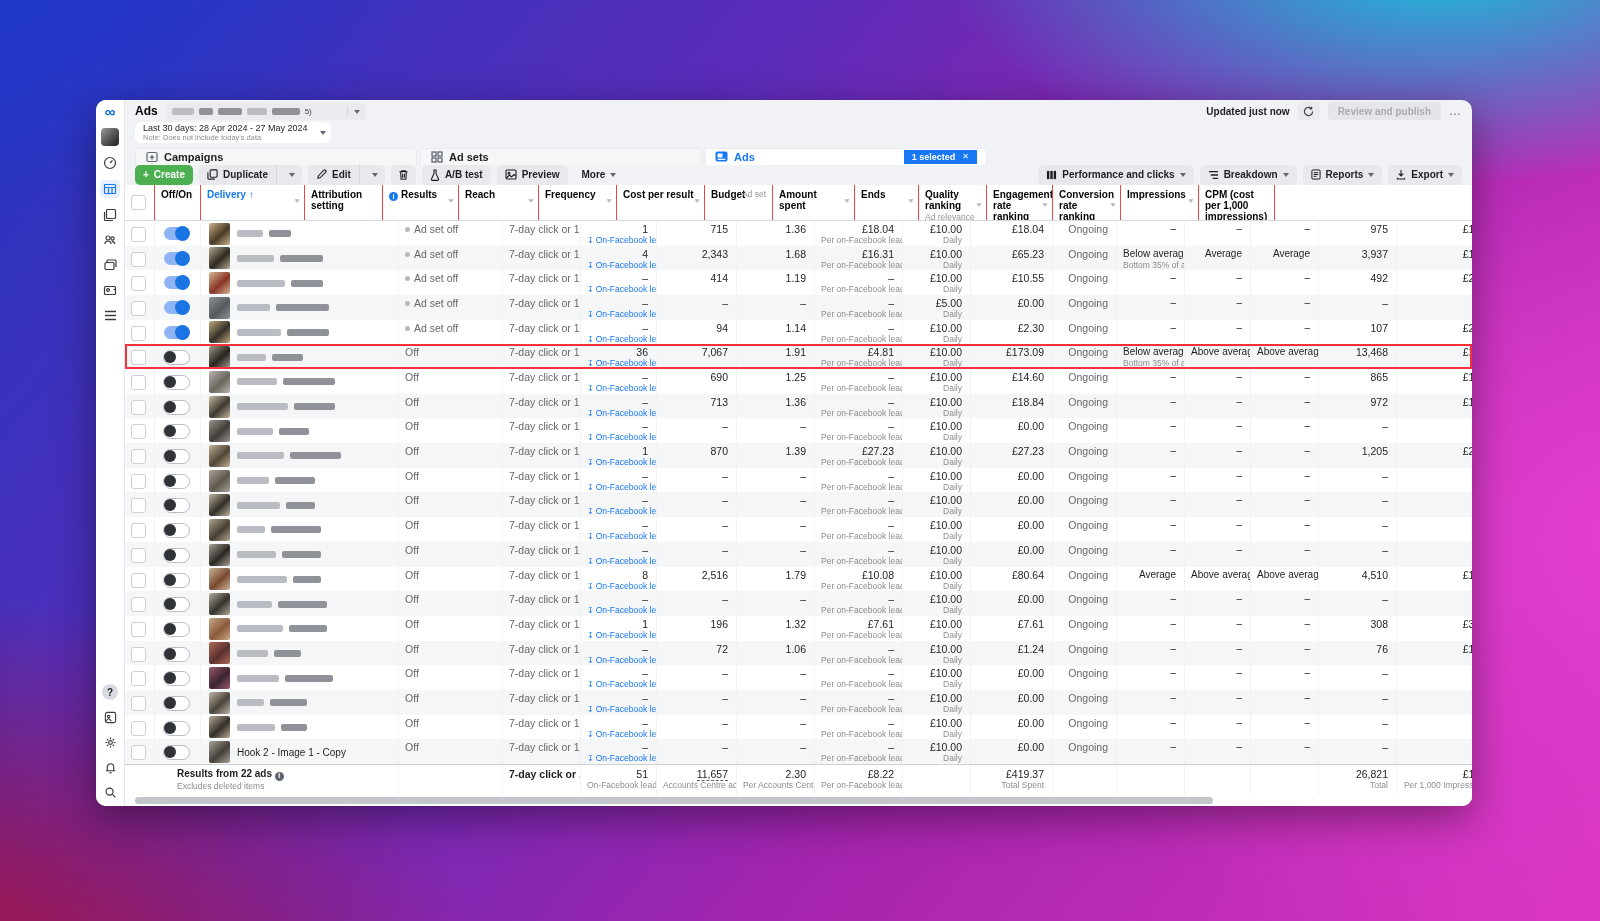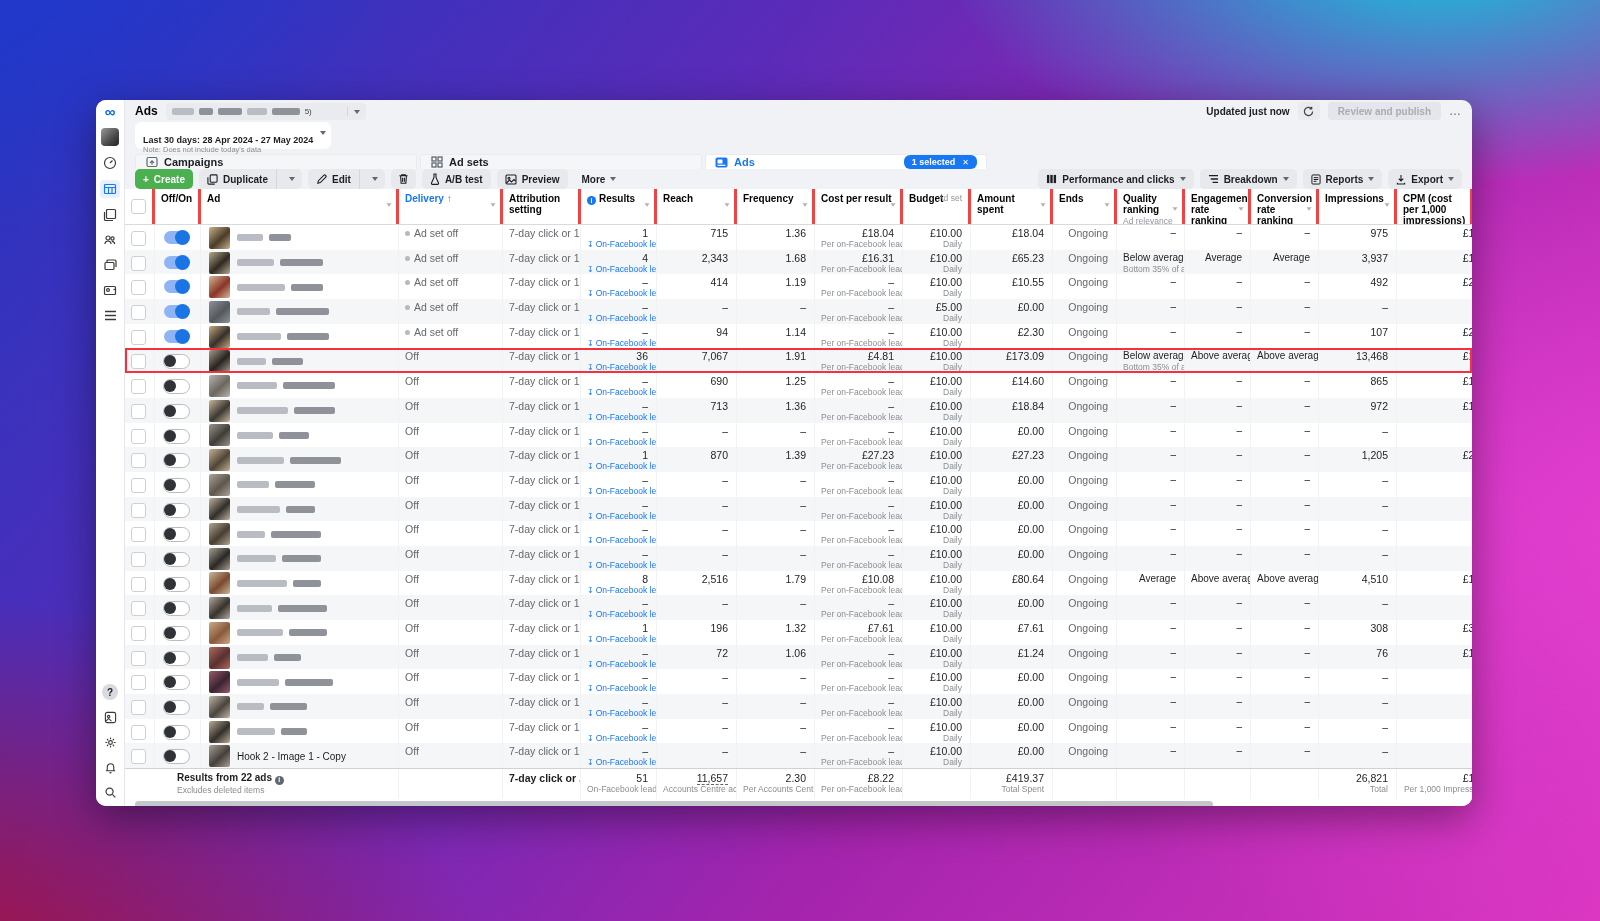--- a/index.html
+++ b/index.html
@@ -41,50 +41,50 @@
     justify-content:center;color:#444;font-size:11px;}
   .review-btn{height:18px;border-radius:4px;background:#e4e6eb;color:#a9acb1;font-size:10px;font-weight:700;
     display:flex;align-items:center;padding:0 10px;}
   .dots{color:#606770;font-size:12px;letter-spacing:1px;}
   
   .searchrow{height:27px;display:flex;align-items:stretch;padding:2px 10px 3px;gap:10px;}
   .search{flex:1;background:#fff;border:none;border-radius:11px;font-size:10px;color:#1c1e21;
     padding:0 12px;outline:none;font-family:inherit;}
   .search::placeholder{color:#8a8d91}
   .daterange{width:172px;background:#fff;border-radius:6px;padding:1px 16px 1px 8px;position:relative;}
-  .daterange .dl{font-size:9px;font-weight:700;color:#1c1e21;white-space:nowrap;margin-top:12px;}
+  .daterange .dl{font-size:9px;font-weight:400;color:#1c1e21;white-space:nowrap;}
   .daterange .dn{font-size:7.5px;color:#8a8d91;white-space:nowrap;}
   .daterange .caret{position:absolute;right:5px;top:9px;}
   .caret{width:0;height:0;border-left:3.5px solid transparent;border-right:3.5px solid transparent;
     border-top:4px solid #606770;display:inline-block;}
   
   .tabs{height:28px;display:flex;gap:3px;padding:2px 10px 0;}
   .tab{width:262px;display:flex;align-items:center;gap:6px;padding:0 9px;background:#f5f6f8;
     border:1px solid #e9ebee;border-bottom:none;border-radius:3px 3px 0 0;font-size:11px;font-weight:700;color:#1c1e21;}
   .tab.active{background:#fff;color:#1877f2;}
   .tabicon{width:13px;height:13px;display:flex;align-items:center;justify-content:center;color:#606770;}
   .tab.active .tabicon{color:#1877f2}
-  .selpill{margin-left:auto;background:#1877f2;color:#fff;border-radius:6px;font-size:9px;font-weight:700;
+  .selpill{margin-left:auto;background:#1877f2;color:#fff;border-radius:0;font-size:9px;font-weight:700;
     padding:2px 8px;display:flex;align-items:center;gap:7px;}
   .selpill .x{font-size:8px;}
   
   .toolbar{height:29px;display:flex;align-items:center;gap:6px;padding:0 10px;background:#f0f2f5;}
   .btn{height:20px;border-radius:5px;background:#e7e9ec;display:flex;align-items:center;gap:5px;
     font-size:10px;font-weight:700;color:#1c1e21;padding:0 8px;}
   .btn svg{display:block}
   .btn.green{background:#4caf50;color:#fff;}
   .btn.seg{padding:0;}
   .btn.seg .seg-l{display:flex;align-items:center;gap:5px;padding:0 8px;border-right:1px solid #d5d7db;height:100%;}
   .btn.seg .seg-r{padding:0 7px;display:flex;align-items:center;height:100%;}
   .btn.flat{background:transparent;font-weight:700;}
   .toolbar .grow{flex:1}
   
   .table{flex:1;background:#fff;display:flex;flex-direction:column;min-width:0;}
   .thead{display:flex;height:35px;border-bottom:1px solid #d8dadf;background:#fff;}
-  .hcell{box-sizing:border-box;padding:4px 8px 0 6px;border-right:3px solid #ef4444;position:relative;
+  .hcell{box-sizing:border-box;padding:4px 8px 0 6px;border-right:1px solid #ef4444;position:relative;
     font-size:10px;font-weight:700;color:#050505;line-height:11px;overflow:hidden;}
   .hcell .hsub{font-weight:400;color:#90949c;font-size:8.5px;display:block;margin-top:1px;}
   .hcell .hsub.rt{position:absolute;right:6px;bottom:20px;}
   .hcell .sort{position:absolute;right:4px;top:14px;border-top-color:#b0b3b8;transform:scale(.85);}
   .hcell.blue{color:#1877f2}
   .infodot{display:inline-flex;width:9px;height:9px;border-radius:50%;background:#1877f2;color:#fff;
     font-size:7px;font-weight:700;align-items:center;justify-content:center;margin-right:3px;vertical-align:-1px;font-style:normal;}
   
   .c-check{width:30px;flex:0 0 30px}.c-toggle{width:46px;flex:0 0 46px}.c-ad{width:198px;flex:0 0 198px}
   .c-del{width:104px;flex:0 0 104px}.c-attr{width:78px;flex:0 0 78px}.c-res{width:76px;flex:0 0 76px}
@@ -358,21 +358,20 @@
           <span class="caret"></span>
       </div>
     </div>
 
     <div class="table">
       <div class="thead">
         <div class="hcell c-check">
             <div class="cb" style="margin-top:6px"></div>
           </div>
         <div class="hcell c-toggle"><span>Off/On</span></div>
-        <div class="hcell c-ad"><span>Ad</span><span class="caret sort"></span></div>
         <div class="hcell c-del blue"><span><span>Delivery</span> <span>↑</span></span><span class="caret sort"></span></div>
         <div class="hcell c-attr"><span>Attribution setting</span></div>
         <div class="hcell c-res"><span><i class="infodot">i</i><span>Results</span></span><span class="caret sort"></span></div>
         <div class="hcell c-reach"><span>Reach</span><span class="caret sort"></span></div>
         <div class="hcell c-freq"><span>Frequency</span><span class="caret sort"></span></div>
         <div class="hcell c-cost"><span>Cost per result</span><span class="caret sort"></span></div>
         <div class="hcell c-bud"><span>Budget</span><span class="hsub rt">Ad set</span></div>
         <div class="hcell c-spent"><span>Amount spent</span><span class="caret sort"></span></div>
         <div class="hcell c-ends"><span>Ends</span><span class="caret sort"></span></div>
         <div class="hcell c-q"><span>Quality ranking</span><span class="hsub">Ad relevance ...</span><span class="caret sort" style="top:18px"></span></div>

